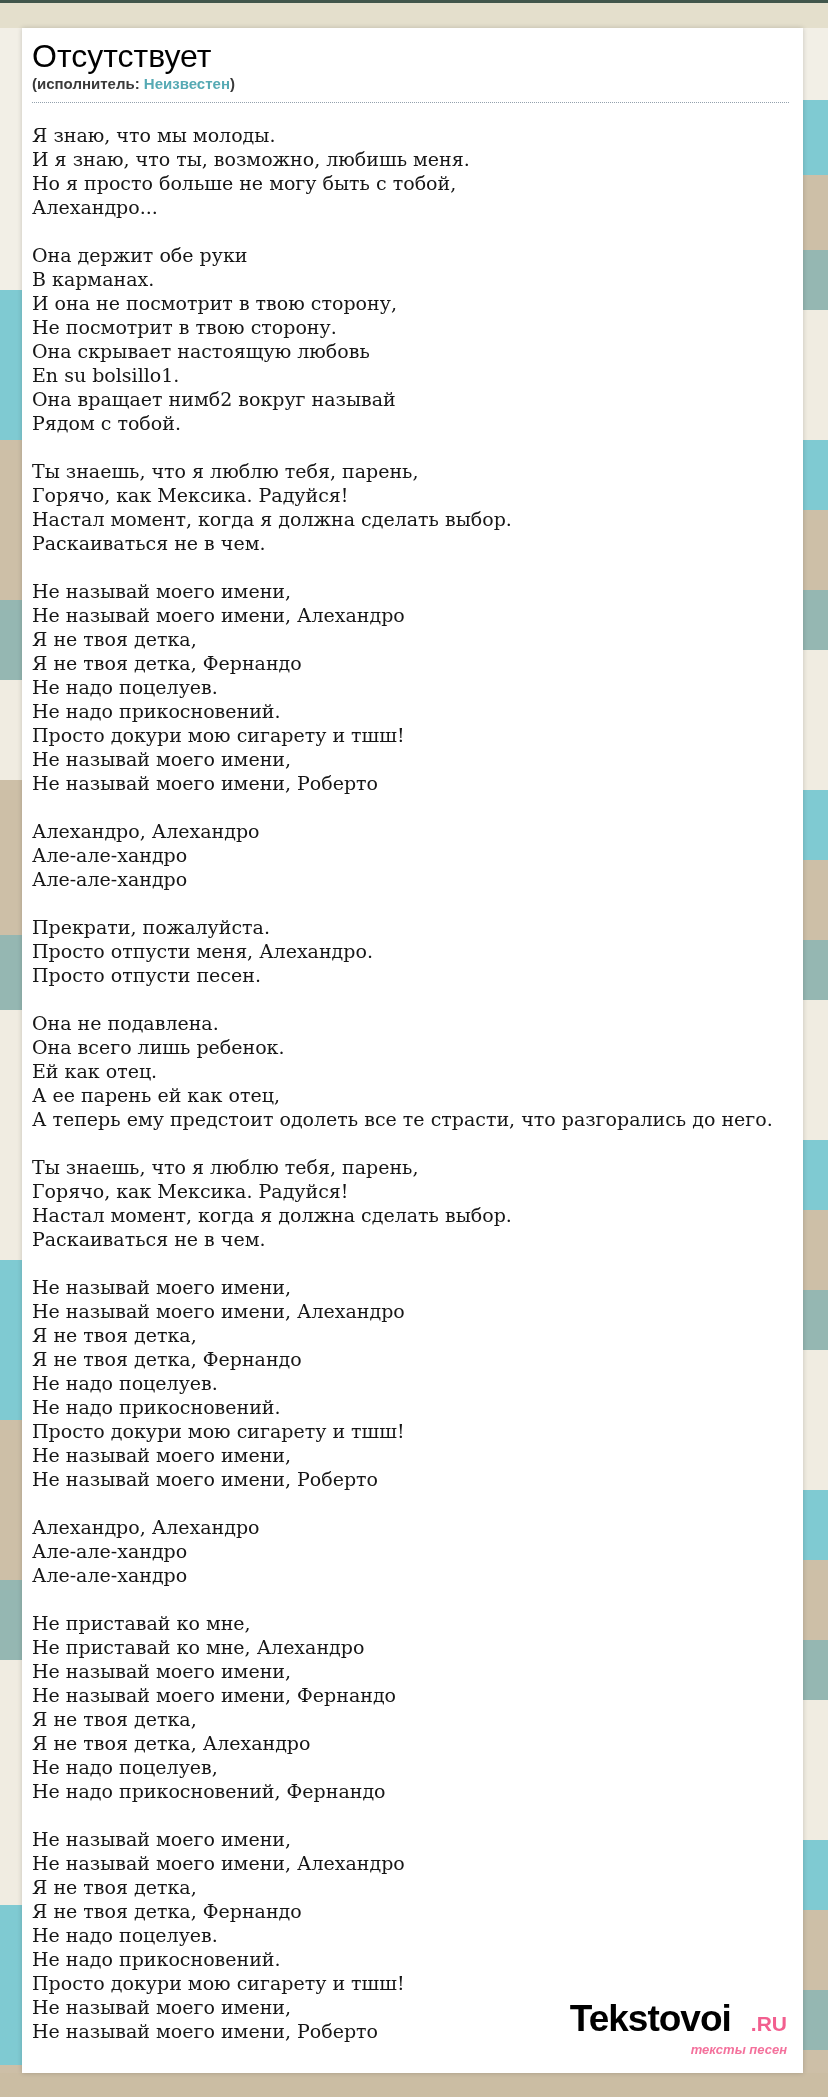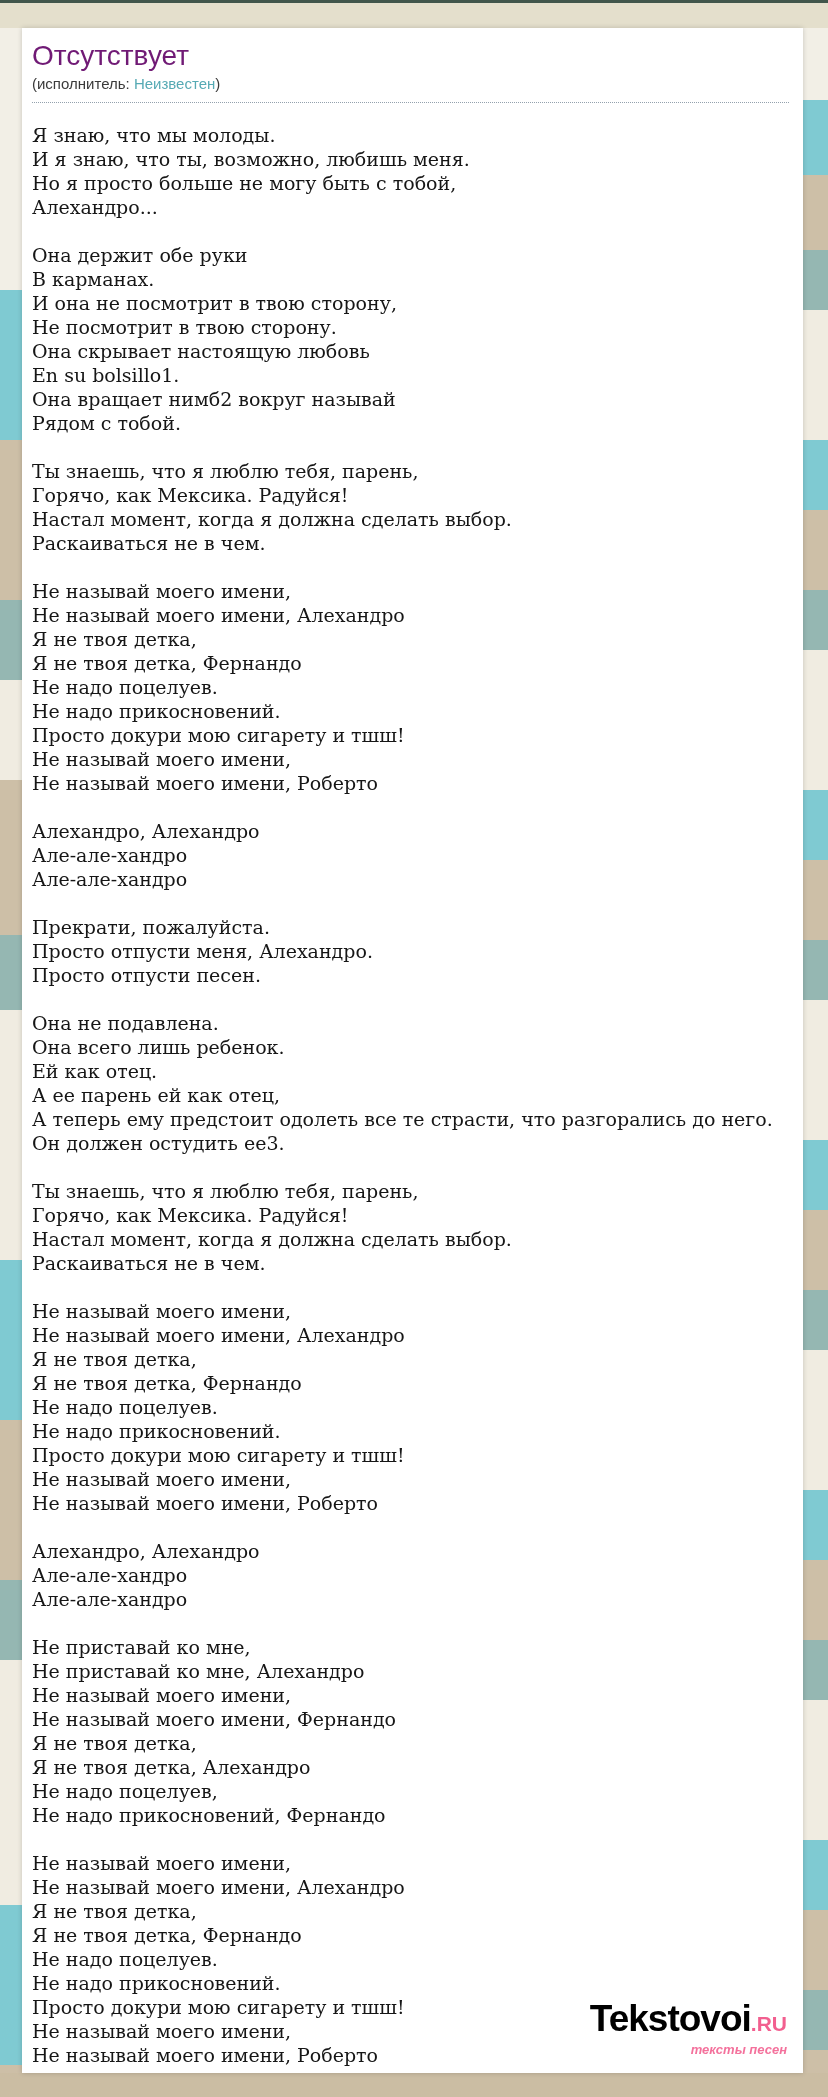--- a/index.html
+++ b/index.html
@@ -70,30 +70,31 @@
     box-sizing:border-box;
     padding:10px 12px 0 10px;
   }
   .header{
     border-bottom:1px dotted #93a1ad;
     padding:2px 0 8px 0;
     margin:0 2px 0 0;
   }
   .title{
     margin:0;
-    font-size:28px;
+    font-size:32px;
     font-weight:normal;
-    color:#701a75;
+    color:#000000;
     line-height:32px;
   }
   .artist{
     margin-top:2px;
     font-size:15px;
     color:#3a3a3a;
     line-height:20px;
+    font-weight:bold;
   }
   .artist-link{color:#56aab4;text-decoration:none;}
   .lyrics{
     margin-top:20px;
     font-family:"DejaVu Serif","Liberation Serif",serif;
     font-size:19px;
     line-height:24px;
     color:#161616;
   }
   .stanza{margin:0 0 24px 0;}
@@ -103,20 +104,21 @@
     text-align:right;text-decoration:none;display:block;
   }
   .logo-row{display:block;line-height:34px;}
   .logo-main{
     font-size:37px;font-weight:bold;color:#000000;
     letter-spacing:-1px;
   }
   .logo-domain{
     font-size:21px;font-weight:bold;color:#f25f8f;
     letter-spacing:0;
+    margin-left:20px;
   }
   .logo-tagline{
     display:block;
     font-size:13px;font-weight:bold;color:#f4719c;
     line-height:14px;margin-top:0;font-style:italic;
   }
 </style>
 </head>
 <body>
 
@@ -175,21 +177,20 @@
         <div class="line">Прекрати, пожалуйста.</div>
         <div class="line">Просто отпусти меня, Алехандро.</div>
         <div class="line">Просто отпусти песен.</div>
       </div>
       <div class="stanza">
         <div class="line">Она не подавлена.</div>
         <div class="line">Она всего лишь ребенок.</div>
         <div class="line">Ей как отец.</div>
         <div class="line">А ее парень ей как отец,</div>
         <div class="line">А теперь ему предстоит одолеть все те страсти, что разгорались до него.</div>
-        <div class="line">Он должен остудить ее3.</div>
       </div>
       <div class="stanza">
         <div class="line">Ты знаешь, что я люблю тебя, парень,</div>
         <div class="line">Горячо, как Мексика. Радуйся!</div>
         <div class="line">Настал момент, когда я должна сделать выбор.</div>
         <div class="line">Раскаиваться не в чем.</div>
       </div>
       <div class="stanza">
         <div class="line">Не называй моего имени,</div>
         <div class="line">Не называй моего имени, Алехандро</div>

